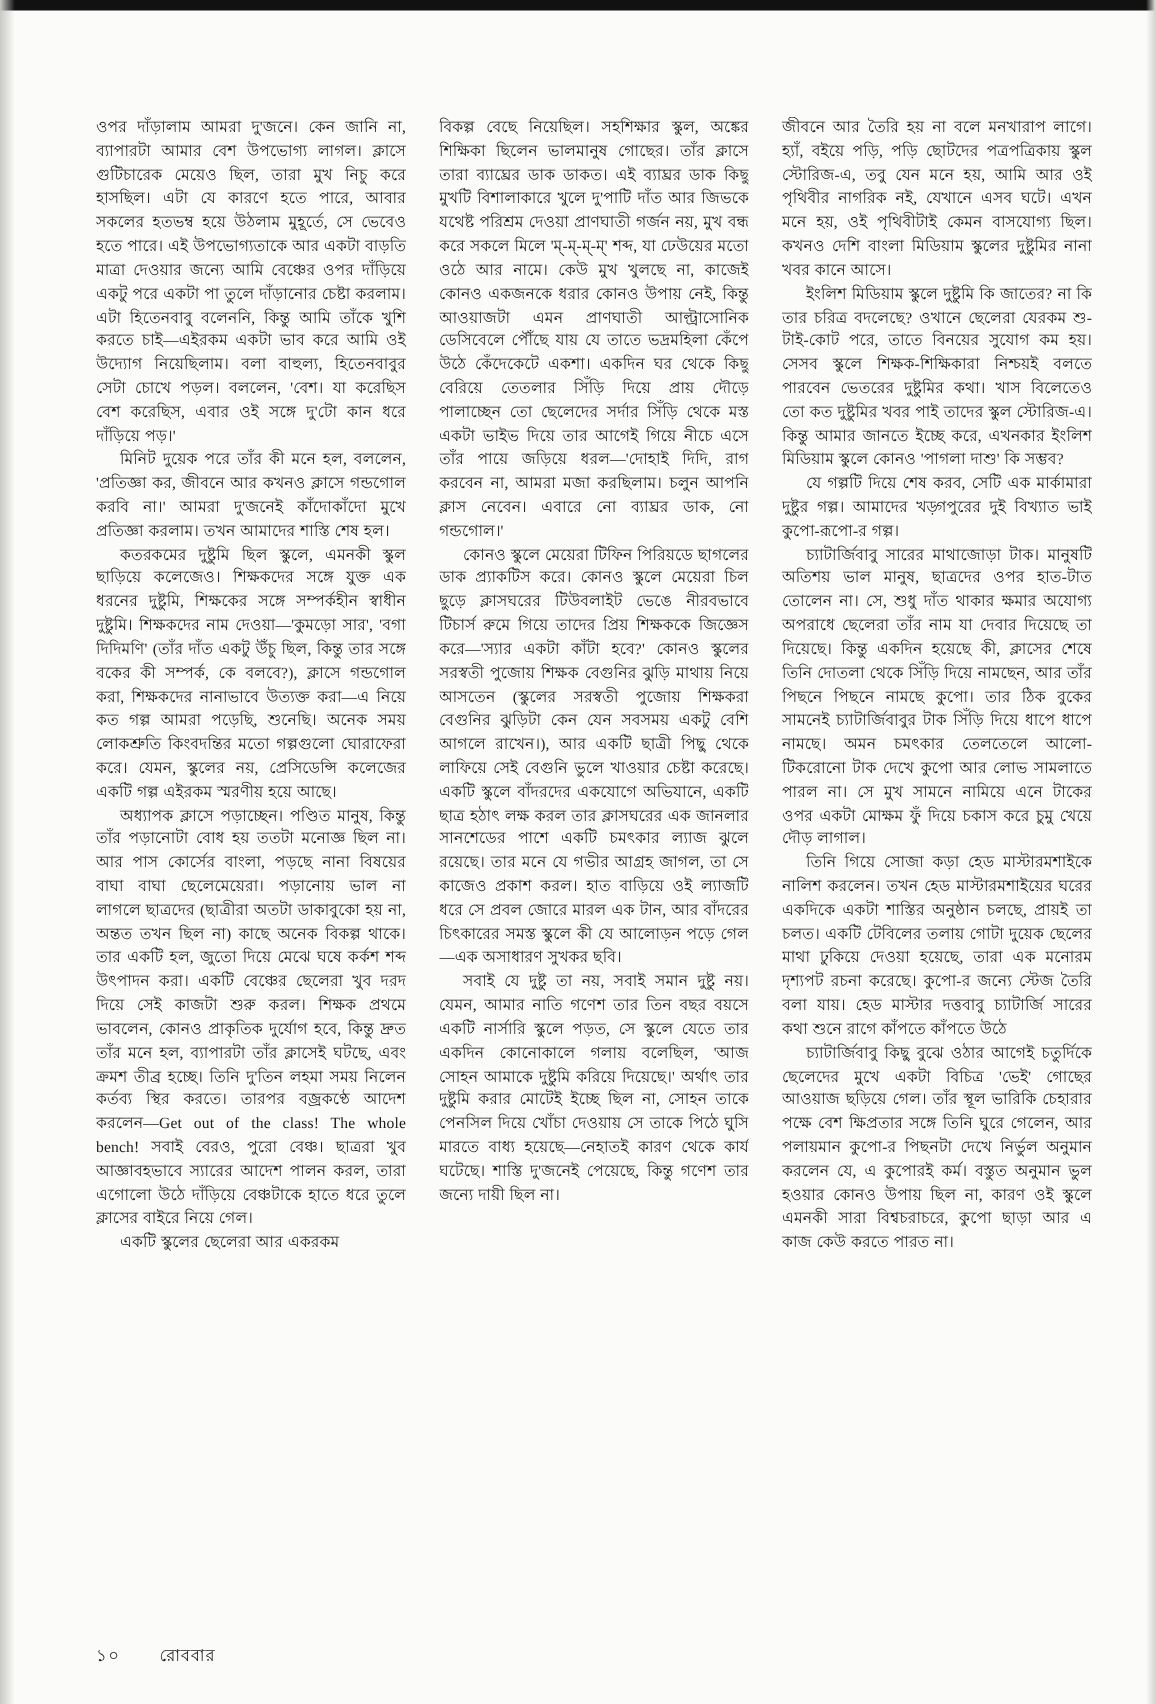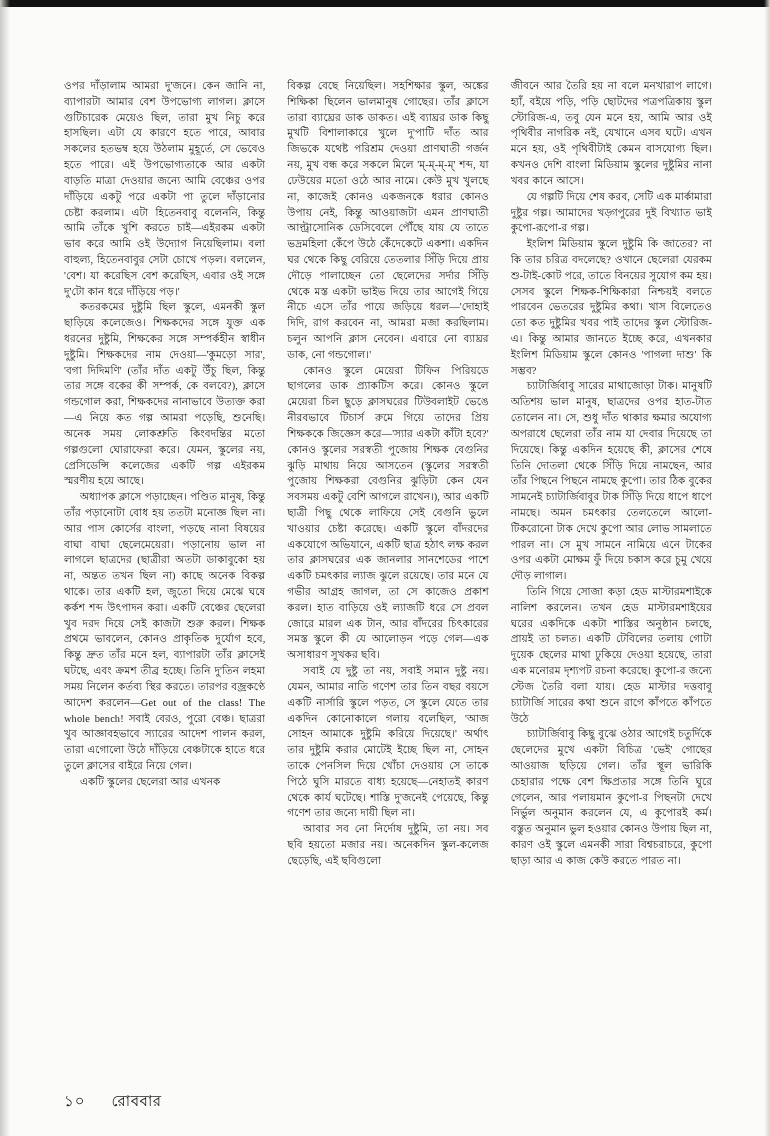--- a/index.html
+++ b/index.html
@@ -31,21 +31,21 @@
   .scan-edge-right {
     position: absolute;
     top: 0; right: 0; bottom: 0;
     width: 6px;
     background: linear-gradient(to left, #d6d6d2, rgba(251,251,249,0));
   }
   .columns {
     position: absolute;
     top: 78px;
     left: 64px;
-    right: 58px;
+    right: 42px;
     height: 990px;
     display: flex;
     gap: 22px;
   }
   .column {
     flex: 1 1 0;
     overflow: hidden;
     text-align: justify;
     font-size: 10.4px;
     line-height: 1.52;
@@ -56,54 +56,54 @@
     margin: 0;
     text-indent: 16px;
   }
   .column p.first {
     text-indent: 0;
   }
   .footer {
     position: absolute;
     left: 64px;
     bottom: 22px;
-    font-size: 15px;
+    font-size: 11px;
     color: #222;
     display: flex;
     align-items: baseline;
     gap: 26px;
   }
   .footer .pageno { letter-spacing: 1px; }
   .footer .section { letter-spacing: 0.5px; }
 </style>
 </head>
 <body>
 
 <div class="page">
   <div class="scan-edge-top"></div>
   <div class="scan-edge-left"></div>
   <div class="scan-edge-right"></div>
 
   <div class="columns">
     <div class="column" id="col-0">
         <p class="first">ওপর দাঁড়ালাম আমরা দু'জনে। কেন জানি না, ব্যাপারটা আমার বেশ উপভোগ্য লাগল। ক্লাসে গুটিচারেক মেয়েও ছিল, তারা মুখ নিচু করে হাসছিল। এটা যে কারণে হতে পারে, আবার সকলের হতভম্ব হয়ে উঠলাম মুহূর্তে, সে ভেবেও হতে পারে। এই উপভোগ্যতাকে আর একটা বাড়তি মাত্রা দেওয়ার জন্যে আমি বেঞ্চের ওপর দাঁড়িয়ে একটু পরে একটা পা তুলে দাঁড়ানোর চেষ্টা করলাম। এটা হিতেনবাবু বলেননি, কিন্তু আমি তাঁকে খুশি করতে চাই—এইরকম একটা ভাব করে আমি ওই উদ্যোগ নিয়েছিলাম। বলা বাহুল্য, হিতেনবাবুর সেটা চোখে পড়ল। বললেন, 'বেশ। যা করেছিস বেশ করেছিস, এবার ওই সঙ্গে দু'টো কান ধরে দাঁড়িয়ে পড়।'</p>
+        <p>মিনিট দুয়েক পরে তাঁর কী মনে হল, বললেন, 'প্রতিজ্ঞা কর, জীবনে আর কখনও ক্লাসে গন্ডগোল করবি না।' আমরা দু'জনেই কাঁদোকাঁদো মুখে প্রতিজ্ঞা করলাম। তখন আমাদের শাস্তি শেষ হল।</p>
         <p>কতরকমের দুষ্টুমি ছিল স্কুলে, এমনকী স্কুল ছাড়িয়ে কলেজেও। শিক্ষকদের সঙ্গে যুক্ত এক ধরনের দুষ্টুমি, শিক্ষকের সঙ্গে সম্পর্কহীন স্বাধীন দুষ্টুমি। শিক্ষকদের নাম দেওয়া—'কুমড়ো সার', 'বগা দিদিমণি' (তাঁর দাঁত একটু উঁচু ছিল, কিন্তু তার সঙ্গে বকের কী সম্পর্ক, কে বলবে?), ক্লাসে গন্ডগোল করা, শিক্ষকদের নানাভাবে উত্যক্ত করা—এ নিয়ে কত গল্প আমরা পড়েছি, শুনেছি। অনেক সময় লোকশ্রুতি কিংবদন্তির মতো গল্পগুলো ঘোরাফেরা করে। যেমন, স্কুলের নয়, প্রেসিডেন্সি কলেজের একটি গল্প এইরকম স্মরণীয় হয়ে আছে।</p>
         <p>অধ্যাপক ক্লাসে পড়াচ্ছেন। পণ্ডিত মানুষ, কিন্তু তাঁর পড়ানোটা বোধ হয় ততটা মনোজ্ঞ ছিল না। আর পাস কোর্সের বাংলা, পড়ছে নানা বিষয়ের বাঘা বাঘা ছেলেমেয়েরা। পড়ানোয় ভাল না লাগলে ছাত্রদের (ছাত্রীরা অতটা ডাকাবুকো হয় না, অন্তত তখন ছিল না) কাছে অনেক বিকল্প থাকে। তার একটি হল, জুতো দিয়ে মেঝে ঘষে কর্কশ শব্দ উৎপাদন করা। একটি বেঞ্চের ছেলেরা খুব দরদ দিয়ে সেই কাজটা শুরু করল। শিক্ষক প্রথমে ভাবলেন, কোনও প্রাকৃতিক দুর্যোগ হবে, কিন্তু দ্রুত তাঁর মনে হল, ব্যাপারটা তাঁর ক্লাসেই ঘটছে, এবং ক্রমশ তীব্র হচ্ছে। তিনি দু'তিন লহমা সময় নিলেন কর্তব্য স্থির করতে। তারপর বজ্রকণ্ঠে আদেশ করলেন—Get out of the class! The whole bench! সবাই বেরও, পুরো বেঞ্চ। ছাত্ররা খুব আজ্ঞাবহভাবে স্যারের আদেশ পালন করল, তারা এগোলো উঠে দাঁড়িয়ে বেঞ্চটাকে হাতে ধরে তুলে ক্লাসের বাইরে নিয়ে গেল।</p>
-        <p>একটি স্কুলের ছেলেরা আর এখনক</p>
+        <p>একটি স্কুলের ছেলেরা আর একরকম</p>
       </div>
     <div class="column" id="col-1">
         <p class="first">বিকল্প বেছে নিয়েছিল। সহশিক্ষার স্কুল, অঙ্কের শিক্ষিকা ছিলেন ভালমানুষ গোছের। তাঁর ক্লাসে তারা ব্যাঘ্রের ডাক ডাকত। এই ব্যাঘ্রর ডাক কিছু মুখটি বিশালাকারে খুলে দু'পাটি দাঁত আর জিভকে যথেষ্ট পরিশ্রম দেওয়া প্রাণঘাতী গর্জন নয়, মুখ বন্ধ করে সকলে মিলে 'ম্-ম্-ম্-ম্' শব্দ, যা ঢেউয়ের মতো ওঠে আর নামে। কেউ মুখ খুলছে না, কাজেই কোনও একজনকে ধরার কোনও উপায় নেই, কিন্তু আওয়াজটা এমন প্রাণঘাতী আল্ট্রাসোনিক ডেসিবেলে পৌঁছে যায় যে তাতে ভদ্রমহিলা কেঁপে উঠে কেঁদেকেটে একশা। একদিন ঘর থেকে কিছু বেরিয়ে তেতলার সিঁড়ি দিয়ে প্রায় দৌড়ে পালাচ্ছেন তো ছেলেদের সর্দার সিঁড়ি থেকে মস্ত একটা ভাইভ দিয়ে তার আগেই গিয়ে নীচে এসে তাঁর পায়ে জড়িয়ে ধরল—'দোহাই দিদি, রাগ করবেন না, আমরা মজা করছিলাম। চলুন আপনি ক্লাস নেবেন। এবারে নো ব্যাঘ্রর ডাক, নো গন্ডগোল।'</p>
         <p>কোনও স্কুলে মেয়েরা টিফিন পিরিয়ডে ছাগলের ডাক প্র্যাকটিস করে। কোনও স্কুলে মেয়েরা চিল ছুড়ে ক্লাসঘরের টিউবলাইট ভেঙে নীরবভাবে টিচার্স রুমে গিয়ে তাদের প্রিয় শিক্ষককে জিজ্ঞেস করে—'স্যার একটা কাঁটা হবে?' কোনও স্কুলের সরস্বতী পুজোয় শিক্ষক বেগুনির ঝুড়ি মাথায় নিয়ে আসতেন (স্কুলের সরস্বতী পুজোয় শিক্ষকরা বেগুনির ঝুড়িটা কেন যেন সবসময় একটু বেশি আগলে রাখেন।), আর একটি ছাত্রী পিছু থেকে লাফিয়ে সেই বেগুনি ভুলে খাওয়ার চেষ্টা করেছে। একটি স্কুলে বাঁদরদের একযোগে অভিযানে, একটি ছাত্র হঠাৎ লক্ষ করল তার ক্লাসঘরের এক জানলার সানশেডের পাশে একটি চমৎকার ল্যাজ ঝুলে রয়েছে। তার মনে যে গভীর আগ্রহ জাগল, তা সে কাজেও প্রকাশ করল। হাত বাড়িয়ে ওই ল্যাজটি ধরে সে প্রবল জোরে মারল এক টান, আর বাঁদরের চিৎকারের সমস্ত স্কুলে কী যে আলোড়ন পড়ে গেল—এক অসাধারণ সুখকর ছবি।</p>
         <p>সবাই যে দুষ্টু তা নয়, সবাই সমান দুষ্টু নয়। যেমন, আমার নাতি গণেশ তার তিন বছর বয়সে একটি নার্সারি স্কুলে পড়ত, সে স্কুলে যেতে তার একদিন কোনোকালে গলায় বলেছিল, 'আজ সোহন আমাকে দুষ্টুমি করিয়ে দিয়েছে।' অর্থাৎ তার দুষ্টুমি করার মোটেই ইচ্ছে ছিল না, সোহন তাকে পেনসিল দিয়ে খোঁচা দেওয়ায় সে তাকে পিঠে ঘুসি মারতে বাধ্য হয়েছে—নেহাতই কারণ থেকে কার্য ঘটেছে। শাস্তি দু'জনেই পেয়েছে, কিন্তু গণেশ তার জন্যে দায়ী ছিল না।</p>
-        <p>আবার সব নো নির্দোষ দুষ্টুমি, তা নয়। সব ছবি হয়তো মজার নয়। অনেকদিন স্কুল-কলেজ ছেড়েছি, এই ছবিগুলো</p>
       </div>
     <div class="column" id="col-2">
         <p class="first">জীবনে আর তৈরি হয় না বলে মনখারাপ লাগে। হ্যাঁ, বইয়ে পড়ি, পড়ি ছোটদের পত্রপত্রিকায় স্কুল স্টোরিজ-এ, তবু যেন মনে হয়, আমি আর ওই পৃথিবীর নাগরিক নই, যেখানে এসব ঘটে। এখন মনে হয়, ওই পৃথিবীটাই কেমন বাসযোগ্য ছিল। কখনও দেশি বাংলা মিডিয়াম স্কুলের দুষ্টুমির নানা খবর কানে আসে।</p>
+        <p>ইংলিশ মিডিয়াম স্কুলে দুষ্টুমি কি জাতের? না কি তার চরিত্র বদলেছে? ওখানে ছেলেরা যেরকম শু-টাই-কোট পরে, তাতে বিনয়ের সুযোগ কম হয়। সেসব স্কুলে শিক্ষক-শিক্ষিকারা নিশ্চয়ই বলতে পারবেন ভেতরের দুষ্টুমির কথা। খাস বিলেতেও তো কত দুষ্টুমির খবর পাই তাদের স্কুল স্টোরিজ-এ। কিন্তু আমার জানতে ইচ্ছে করে, এখনকার ইংলিশ মিডিয়াম স্কুলে কোনও 'পাগলা দাশু' কি সম্ভব?</p>
         <p>যে গল্পটি দিয়ে শেষ করব, সেটি এক মার্কামারা দুষ্টুর গল্প। আমাদের খড়্গপুরের দুই বিখ্যাত ভাই কুপো-রূপো-র গল্প।</p>
-        <p>ইংলিশ মিডিয়াম স্কুলে দুষ্টুমি কি জাতের? না কি তার চরিত্র বদলেছে? ওখানে ছেলেরা যেরকম শু-টাই-কোট পরে, তাতে বিনয়ের সুযোগ কম হয়। সেসব স্কুলে শিক্ষক-শিক্ষিকারা নিশ্চয়ই বলতে পারবেন ভেতরের দুষ্টুমির কথা। খাস বিলেতেও তো কত দুষ্টুমির খবর পাই তাদের স্কুল স্টোরিজ-এ। কিন্তু আমার জানতে ইচ্ছে করে, এখনকার ইংলিশ মিডিয়াম স্কুলে কোনও 'পাগলা দাশু' কি সম্ভব?</p>
         <p>চ্যাটার্জিবাবু সারের মাথাজোড়া টাক। মানুষটি অতিশয় ভাল মানুষ, ছাত্রদের ওপর হাত-টাত তোলেন না। সে, শুধু দাঁত থাকার ক্ষমার অযোগ্য অপরাধে ছেলেরা তাঁর নাম যা দেবার দিয়েছে তা দিয়েছে। কিন্তু একদিন হয়েছে কী, ক্লাসের শেষে তিনি দোতলা থেকে সিঁড়ি দিয়ে নামছেন, আর তাঁর পিছনে পিছনে নামছে কুপো। তার ঠিক বুকের সামনেই চ্যাটার্জিবাবুর টাক সিঁড়ি দিয়ে ধাপে ধাপে নামছে। অমন চমৎকার তেলতেলে আলো-টিকরোনো টাক দেখে কুপো আর লোভ সামলাতে পারল না। সে মুখ সামনে নামিয়ে এনে টাকের ওপর একটা মোক্ষম ফুঁ দিয়ে চকাস করে চুমু খেয়ে দৌড় লাগাল।</p>
         <p>তিনি গিয়ে সোজা কড়া হেড মাস্টারমশাইকে নালিশ করলেন। তখন হেড মাস্টারমশাইয়ের ঘরের একদিকে একটা শাস্তির অনুষ্ঠান চলছে, প্রায়ই তা চলত। একটি টেবিলের তলায় গোটা দুয়েক ছেলের মাথা ঢুকিয়ে দেওয়া হয়েছে, তারা এক মনোরম দৃশ্যপট রচনা করেছে। কুপো-র জন্যে স্টেজ তৈরি বলা যায়। হেড মাস্টার দত্তবাবু চ্যাটার্জি সারের কথা শুনে রাগে কাঁপতে কাঁপতে উঠে</p>
         <p>চ্যাটার্জিবাবু কিছু বুঝে ওঠার আগেই চতুর্দিকে ছেলেদের মুখে একটা বিচিত্র 'ভেই' গোছের আওয়াজ ছড়িয়ে গেল। তাঁর স্থূল ভারিকি চেহারার পক্ষে বেশ ক্ষিপ্রতার সঙ্গে তিনি ঘুরে গেলেন, আর পলায়মান কুপো-র পিছনটা দেখে নির্ভুল অনুমান করলেন যে, এ কুপোরই কর্ম। বস্তুত অনুমান ভুল হওয়ার কোনও উপায় ছিল না, কারণ ওই স্কুলে এমনকী সারা বিশ্বচরাচরে, কুপো ছাড়া আর এ কাজ কেউ করতে পারত না।</p>
       </div>
   </div>
 
   <div class="footer">
     <span class="pageno">১০</span>
     <span class="section">রোববার</span>
   </div>

